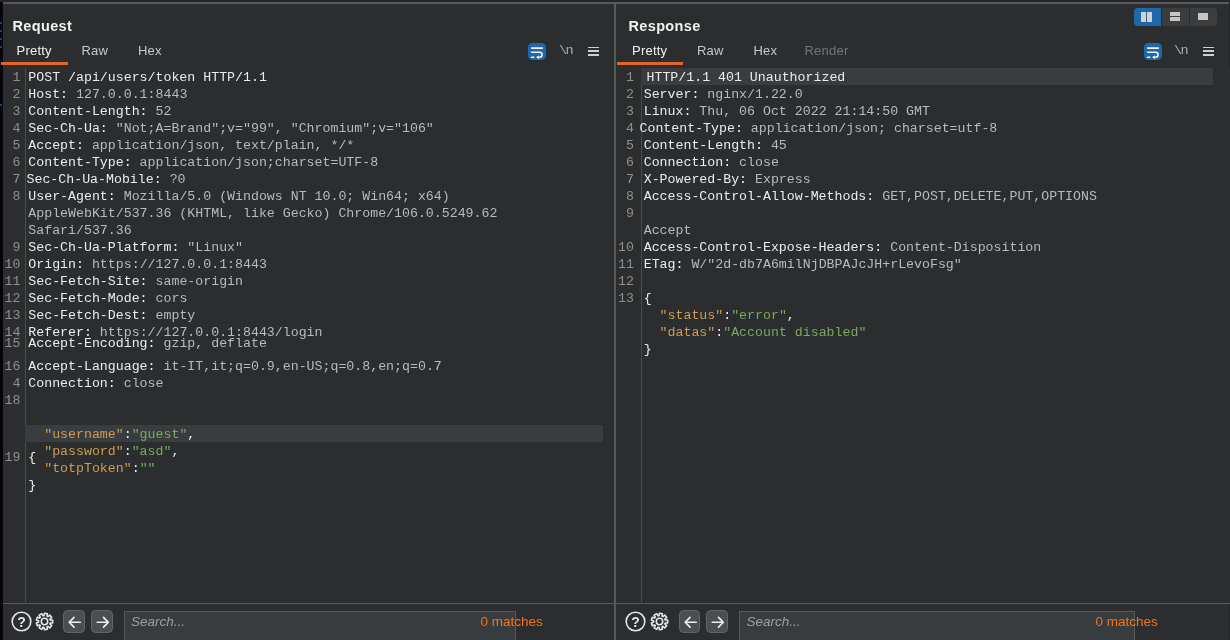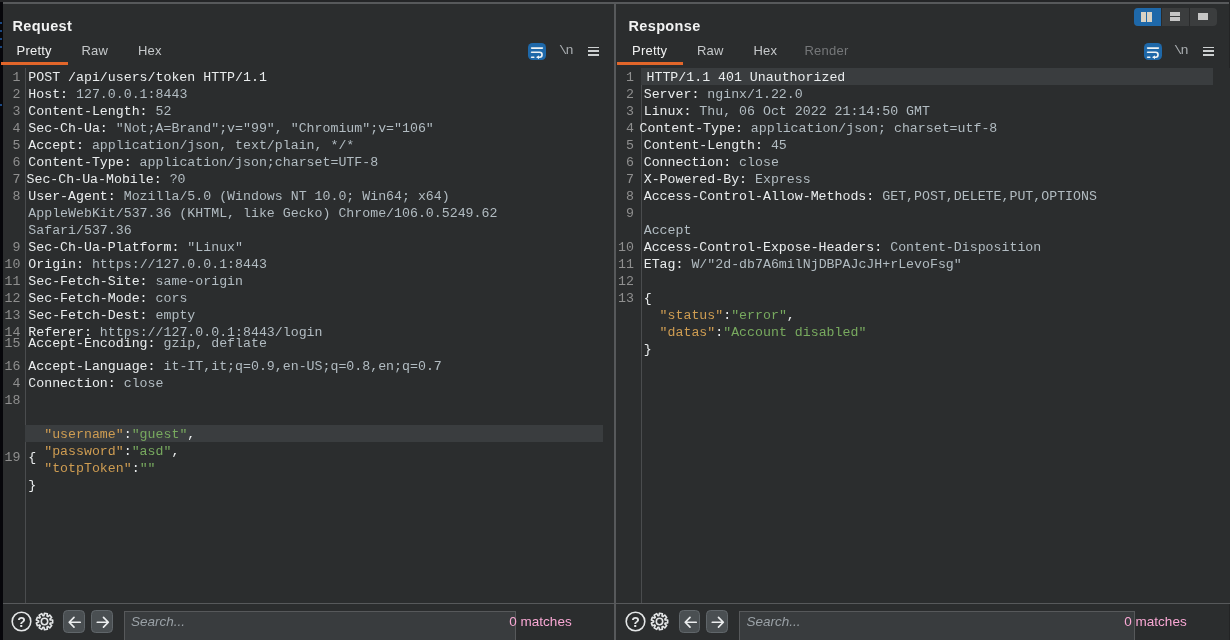--- a/index.html
+++ b/index.html
@@ -18,21 +18,21 @@
   font-family:"Liberation Mono", monospace; font-size:13.25px; line-height:17px; }
 .hl { position:absolute; top:0; height:17px; background:#3a3d3f; }
 .w { color:#eaedee; } .v { color:#b2bcc2; } .k { color:#cf9d52; } .s { color:#78aa5f; }
 .sep { position:absolute; width:1px; background:#4a4c4e; }
 .wrapbtn { position:absolute; width:18px; height:17.5px; background:#1e68a9; border-radius:4.5px; }
 .nlicon { position:absolute; font-family:"Liberation Mono", monospace; font-size:13.5px; line-height:13.5px; letter-spacing:-1.5px; color:#a9adb0; }
 .navbtn { position:absolute; width:21.5px; height:22.5px; background:#4a4f52;
   border:1px solid #60666a; border-radius:4.5px; }
 .searchbox { position:absolute; height:32px; background:#393c3e; border:1px solid #57595b;
   font-size:13.5px; font-style:italic; color:#9aa1a6; line-height:20px; padding-left:6.5px; }
-.matches { position:absolute; font-size:13.5px; color:#f9a8d4; text-align:center; }
+.matches { position:absolute; font-size:13.5px; color:#f97316; text-align:left; }
 </style></head><body>
 <div id="app">
 
 <div class="abs" style="left:0;top:0;width:1230px;height:2px;background:#242527;"></div>
 <div class="abs" style="left:0;top:2px;width:1230px;height:1.5px;background:#57595b;"></div>
 
 <div class="abs" style="left:0;top:2px;width:2.5px;height:638px;background:#06060a;"></div>
 <div class="abs" style="left:0;top:21.5px;width:1.5px;height:2px;background:#1a4883;"></div>
 <div class="abs" style="left:0;top:29.5px;width:1.5px;height:2px;background:#1a4883;"></div>
 <div class="abs" style="left:0;top:37.5px;width:1.5px;height:2px;background:#1a4883;"></div>

